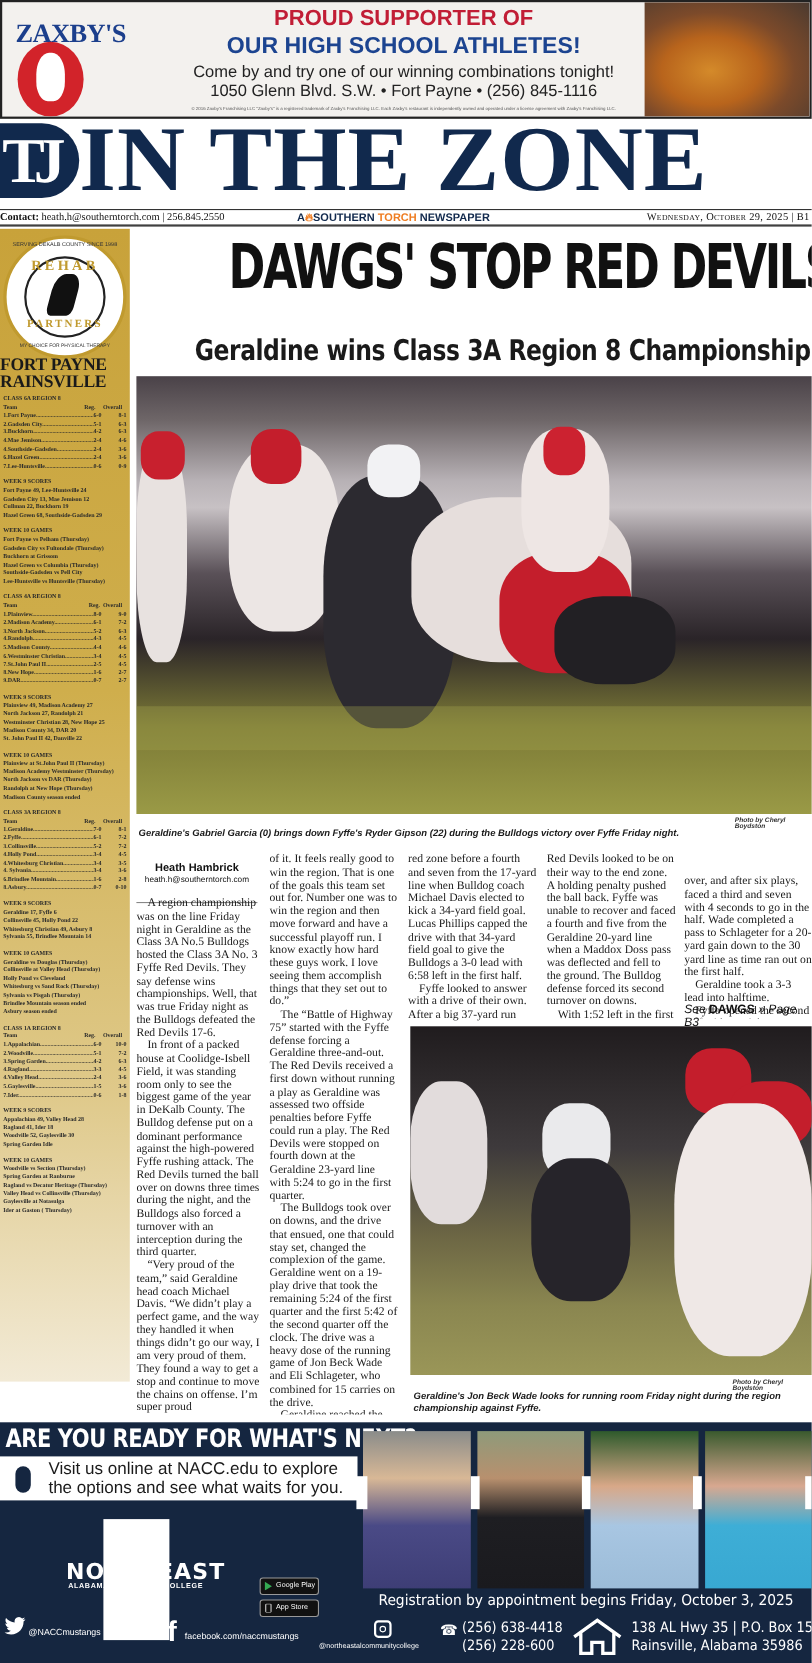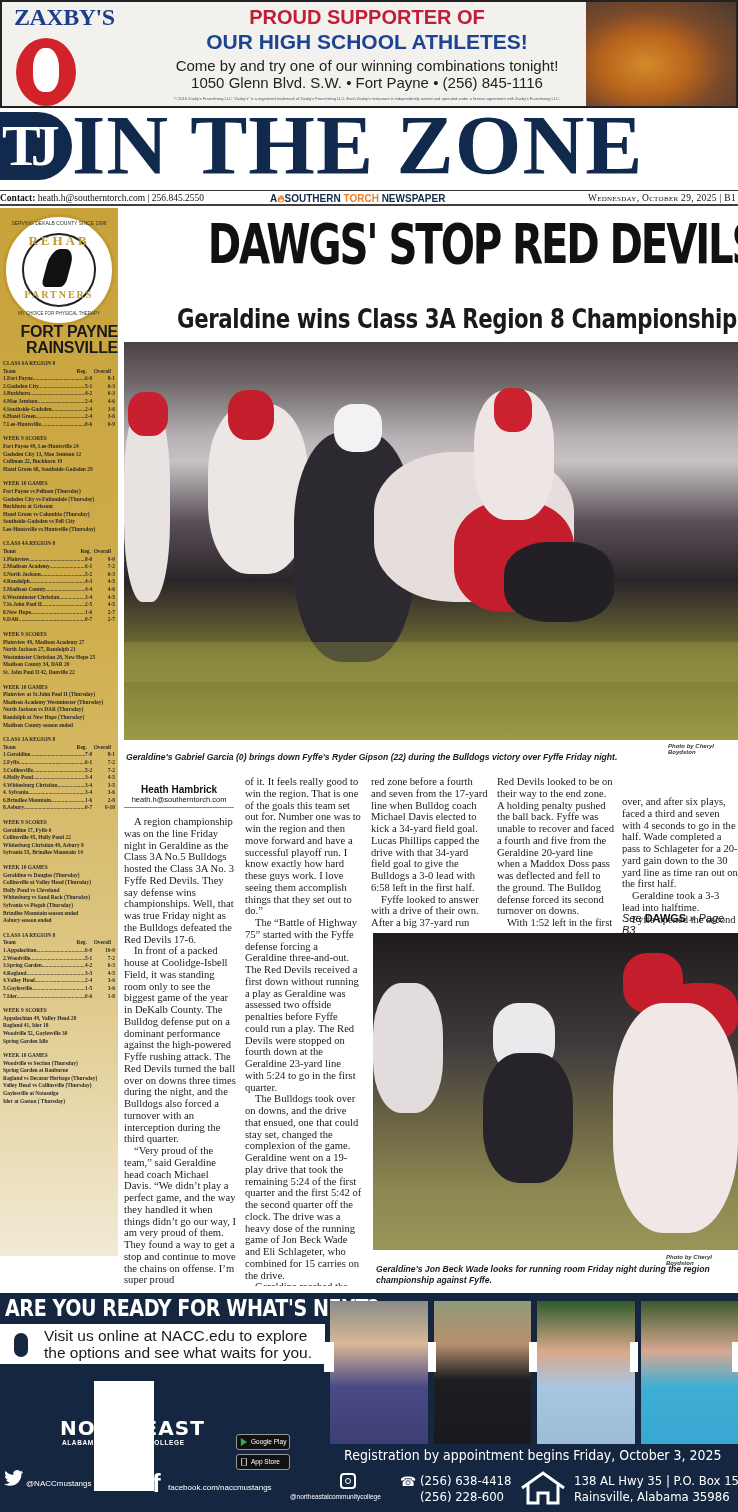--- a/index.html
+++ b/index.html
@@ -1,21 +1,21 @@
 <!DOCTYPE html>
 <html><head>
 <meta charset="utf-8">
 <style>
   * { box-sizing: border-box; margin: 0; padding: 0; }
   html, body { width: 738px; height: 1512px; background: #fff; overflow: hidden; }
   body { position: relative; font-family: "Liberation Serif", serif; color: #111; }
 
   
   .top-ad { position: absolute; left: 0; top: 0; width: 738px; height: 108px; background: #f3f1ee; border: 2px solid #222; overflow: hidden; }
-  .zx-brand { position: absolute; left: 12px; top: 2px; font-family: "Liberation Serif", serif; font-weight: bold; font-size: 24px; color: #1c3f8c; letter-spacing: -0.5px; }
+  .zx-brand { position: absolute; left: 12px; top: 16px; font-family: "Liberation Serif", serif; font-weight: bold; font-size: 24px; color: #1c3f8c; letter-spacing: -0.5px; }
   .zx-logo { position: absolute; left: 14px; top: 36px; width: 60px; height: 68px; border-radius: 50%; background: #d2232a; }
   .zx-logo .rooster { position: absolute; left: 17px; top: 10px; width: 26px; height: 44px; background: #fff; border-radius: 45% 45% 40% 40%; }
   .zx-head { position: absolute; left: 150px; width: 430px; text-align: center; font-family: "Liberation Sans", sans-serif; font-weight: bold; }
   .zx-l1 { top: 4px; font-size: 20px; color: #c11d35; }
   .zx-l2 { top: 28px; font-size: 21px; color: #1c4490; }
   .zx-l3 { top: 55px; font-size: 15px; color: #222; font-weight: normal; }
   .zx-l4 { top: 72px; font-size: 15px; color: #222; font-weight: normal; }
   .zx-fine { position: absolute; left: 170px; top: 94px; width: 390px; font-family: "Liberation Sans", sans-serif; font-size: 4px; color: #555; text-align: center; white-space: nowrap; overflow: hidden; }
   .zx-food { position: absolute; right: 0; top: 0; width: 150px; height: 104px; background: radial-gradient(ellipse at 40% 60%, #d48a2a 0%, #b8641c 35%, #7c4a2a 60%, #4a3a30 100%); }
 
@@ -32,21 +32,21 @@
 
   
   .sidebar { position: absolute; left: 0; top: 208px; width: 118px; height: 1048px; background: linear-gradient(180deg, #c8a23a 0%, #cfae4c 40%, #dfc98a 75%, #f2ead6 100%); overflow: hidden; }
   .rp-logo { position: absolute; left: 3px; top: 6px; width: 112px; height: 112px; border-radius: 50%; background: #fff; border: 3px solid #c09a2f; }
   .rp-inner { position: absolute; left: 16px; top: 16px; width: 74px; height: 74px; border-radius: 50%; border: 2px solid #222; }
   .rp-rehab { position: absolute; left: 0; top: 16px; width: 106px; text-align: center; font-family: "Liberation Serif", serif; font-weight: bold; font-size: 13px; color: #c09a2f; letter-spacing: 3px; }
   .rp-partners { position: absolute; left: 0; top: 72px; width: 106px; text-align: center; font-family: "Liberation Serif", serif; font-weight: bold; font-size: 10px; color: #c09a2f; letter-spacing: 2px; }
   .rp-runner { position: absolute; left: 40px; top: 32px; width: 24px; height: 38px; background: #111; border-radius: 40% 40% 20% 20%; transform: skewX(-15deg); }
   .rp-since { position: absolute; left: 0; top: 3px; width: 106px; text-align: center; font-family: "Liberation Sans", sans-serif; font-size: 5px; color: #333; }
   .rp-motto { position: absolute; left: 0; top: 94px; width: 106px; text-align: center; font-family: "Liberation Sans", sans-serif; font-size: 4.5px; color: #333; }
-  .rp-city { position: absolute; left: 0; top: 116px; width: 118px; text-align: right; font-family: Liberation Sans, sans-serif; font-weight: bold; font-size: 16px; line-height: 16px; color: #1a1a1a; letter-spacing: -0.3px; }
+  .rp-city { position: absolute; left: 0; top: 116px; width: 118px; text-align: left; font-family: Liberation Serif, serif; font-weight: bold; font-size: 16px; line-height: 16px; color: #1a1a1a; letter-spacing: -0.3px; }
   .stand { position: absolute; left: 3px; width: 114px; font-family: "Liberation Serif", serif; font-weight: bold; font-size: 5.4px; line-height: 7.6px; color: #2a2a2a; }
   .stand .sec { margin-top: 7px; }
   .stand .hdr { display: flex; justify-content: space-between; padding-right: 6px; }
   .stand .row { display: flex; }
   .stand .row .t { flex: 1; overflow: hidden; white-space: nowrap; }
   .stand .row .t::after { content: "........................................................"; }
   .stand .row .r { width: 18px; text-align: left; }
   .stand .row .o { width: 14px; text-align: right; padding-right: 2px; }
 
   
@@ -57,21 +57,21 @@
   .photo1 { position: absolute; left: 124px; top: 342px; width: 614px; height: 398px; background: linear-gradient(180deg, #4a4248 0%, #6e6668 10%, #b8b2b6 24%, #c7c1c4 30%, #5a5158 45%, #2a2428 60%, #7c7a36 80%, #9a9a46 100%); overflow: hidden; }
   .photo1 .p { position: absolute; border-radius: 40%; }
   .cred { position: absolute; font-family: "Liberation Sans", sans-serif; font-style: italic; font-weight: bold; font-size: 6px; color: #333; }
   .cap { position: absolute; font-family: "Liberation Sans", sans-serif; font-style: italic; font-weight: bold; font-size: 8.6px; line-height: 11px; color: #1a1a1a; }
   .photo2 { position: absolute; left: 373px; top: 933px; width: 365px; height: 317px; background: linear-gradient(180deg, #201c1e 0%, #3e3a3c 35%, #6c6644 60%, #8a8650 80%, #9a9658 100%); overflow: hidden; }
   .photo2 .p { position: absolute; border-radius: 40%; }
 
   
   .byline { position: absolute; left: 124px; top: 784px; width: 110px; text-align: center; }
   .byline .n { font-family: "Liberation Sans", sans-serif; font-weight: bold; font-size: 10px; display: block; }
-  .byline .e { font-family: "Liberation Sans", sans-serif; font-size: 7.5px; display: block; border-bottom: 1px solid #888; padding-bottom: 3px; }
+  .byline .e { font-family: "Liberation Sans", sans-serif; font-size: 7.5px; display: block; border-bottom: 1px solid #888; padding-bottom: 16px; }
   .col { position: absolute; font-family: "Liberation Serif", serif; font-size: 10.6px; line-height: 11.75px; color: #1a1a1a; text-align: left; overflow: hidden; }
   .col p { text-indent: 10px; }
   .col p.noi { text-indent: 0; }
   .see { font-family: "Liberation Sans", sans-serif; font-style: italic; font-size: 11px; }
   .see b { font-style: normal; }
 
   
   .bad { position: absolute; left: 0; top: 1293px; width: 738px; height: 219px; background: #152640; overflow: hidden; }
   .bad-h { position: absolute; left: 5px; top: 0px; font-family: "DejaVu Sans", sans-serif; font-weight: bold; font-size: 23px; color: #fff; line-height: 30px; transform: scaleX(0.83); transform-origin: left; white-space: nowrap; letter-spacing: -0.5px; }
   .bad-white { position: absolute; left: 0; top: 31px; width: 325px; height: 40px; background: #fff; }

